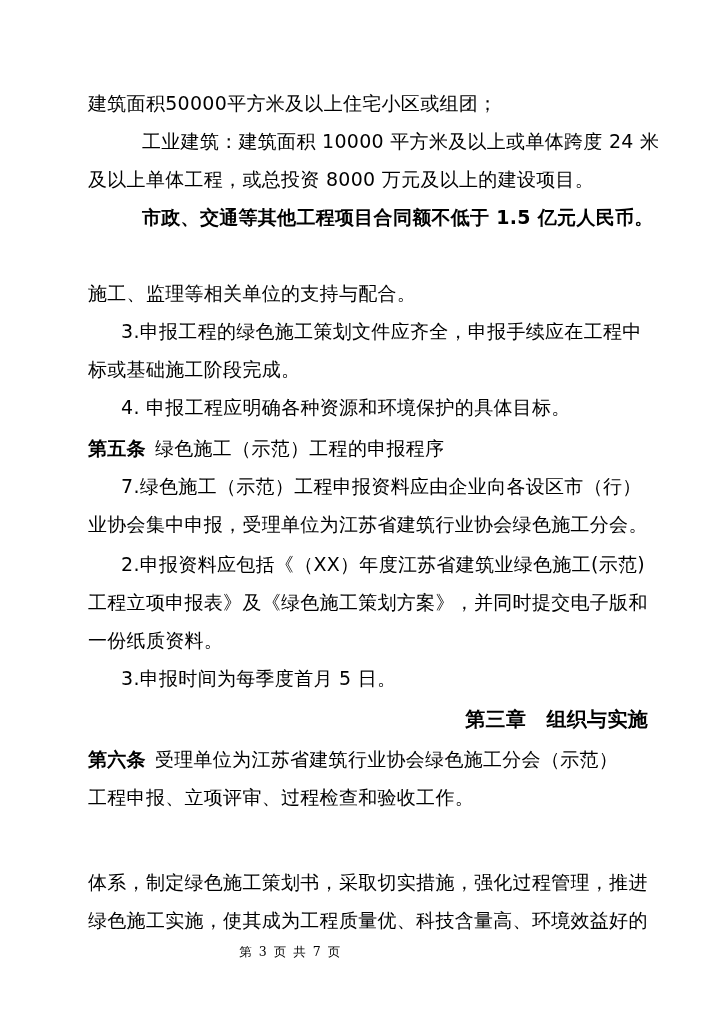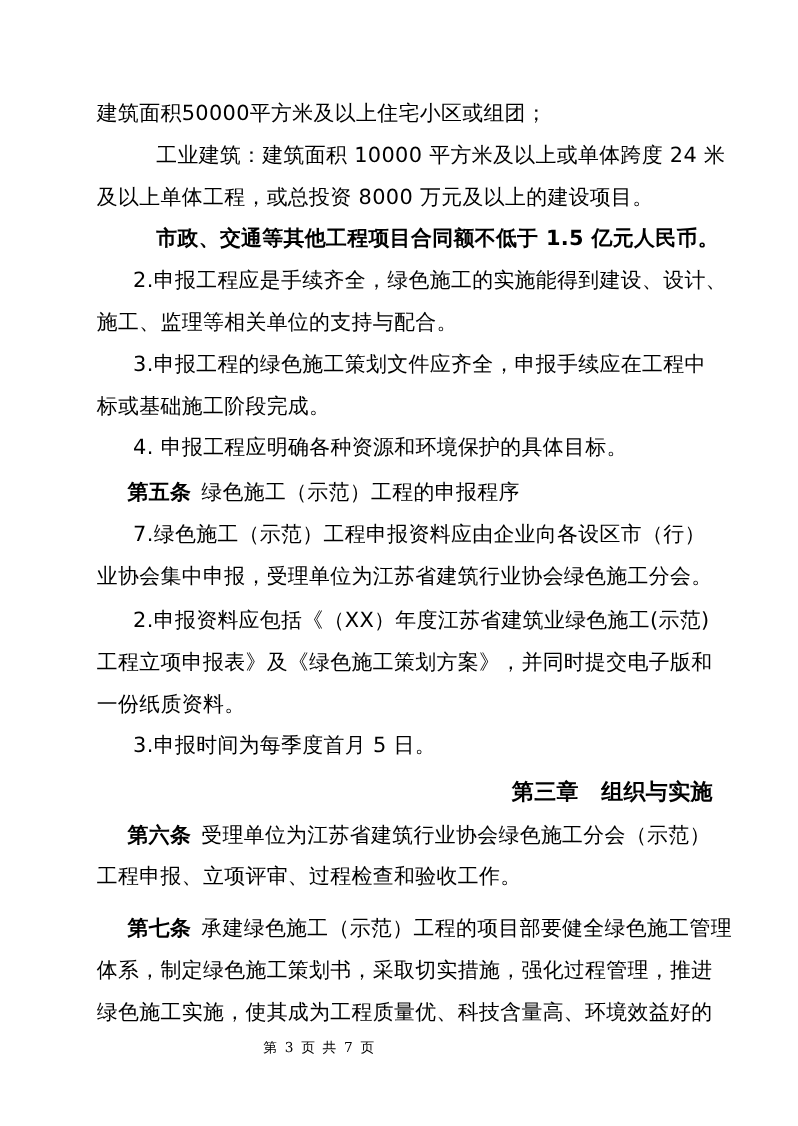--- a/index.html
+++ b/index.html
@@ -23,21 +23,21 @@
     font-size: 19px;
     line-height: 26px;
     letter-spacing: 0.3px;
     color: #000000;
     white-space: nowrap;
   }
   .b { font-weight: bold; }
   .ind1 { padding-left: 33px; }   
   .ind2 { padding-left: 54px; }   
   .ctr { text-align: right; font-size: 20px; }
-  .pfx { font-weight: bold; margin-right: 9px; margin-left: 28px; }
+  .pfx { font-weight: bold; margin-right: 9px; }
   .footer {
     position: absolute;
     left: 0;
     top: 944px;
     width: 581px;
     text-align: center;
     font-size: 12.5px;
     letter-spacing: 1.5px;
     color: #000000;
     font-family: "DejaVu Serif", "Liberation Serif", serif;
@@ -45,21 +45,20 @@
 </style>
 </head>
 <body>
 
 <div class="page">
 
   <div class="ln" style="top:90px">建筑面积50000平方米及以上住宅小区或组团；</div>
   <div class="ln ind2" style="top:128px">工业建筑：建筑面积 10000 平方米及以上或单体跨度 24 米</div>
   <div class="ln" style="top:166px">及以上单体工程，或总投资 8000 万元及以上的建设项目。</div>
   <div class="ln ind2 b" style="top:204px">市政、交通等其他工程项目合同额不低于 1.5 亿元人民币。</div>
-  <div class="ln ind1" style="top:242px">2.申报工程应是手续齐全，绿色施工的实施能得到建设、设计、</div>
   <div class="ln" style="top:280px">施工、监理等相关单位的支持与配合。</div>
   <div class="ln ind1" style="top:318px">3.申报工程的绿色施工策划文件应齐全，申报手续应在工程中</div>
   <div class="ln" style="top:356px">标或基础施工阶段完成。</div>
   <div class="ln ind1" style="top:394px">4. 申报工程应明确各种资源和环境保护的具体目标。</div>
 
   <div class="ln" style="top:435px">
     <span class="pfx">第五条</span><span>绿色施工（示范）工程的申报程序</span>
   </div>
 
   <div class="ln ind1" style="top:473px">7.绿色施工（示范）工程申报资料应由企业向各设区市（行）</div>
@@ -69,21 +68,18 @@
   <div class="ln" style="top:627px">一份纸质资料。</div>
   <div class="ln ind1" style="top:665px">3.申报时间为每季度首月 5 日。</div>
 
   <div class="ln ctr b" style="top:706px">第三章　组织与实施</div>
 
   <div class="ln" style="top:746px">
     <span class="pfx">第六条</span><span>受理单位为江苏省建筑行业协会绿色施工分会（示范）</span>
   </div>
   <div class="ln" style="top:784px">工程申报、立项评审、过程检查和验收工作。</div>
 
-  <div class="ln" style="top:831px">
-    <span class="pfx">第七条</span><span>承建绿色施工（示范）工程的项目部要健全绿色施工管理</span>
-  </div>
   <div class="ln" style="top:869px">体系，制定绿色施工策划书，采取切实措施，强化过程管理，推进</div>
   <div class="ln" style="top:907px">绿色施工实施，使其成为工程质量优、科技含量高、环境效益好的</div>
 
   <div class="footer">第 3 页 共 7 页</div>
 
 </div>
 
 </body></html>

